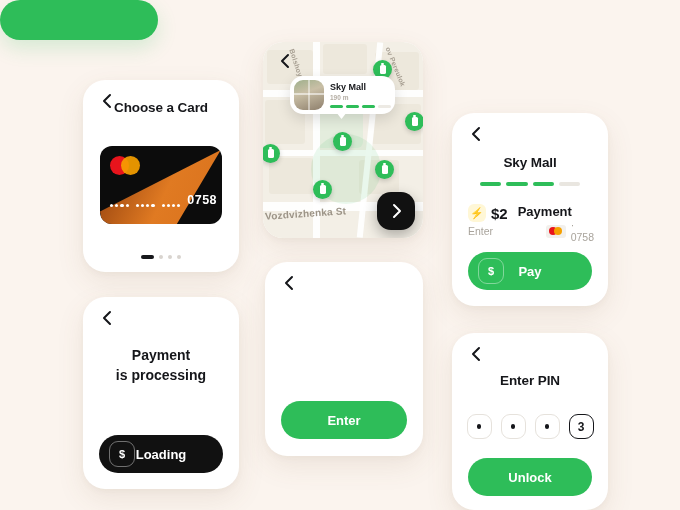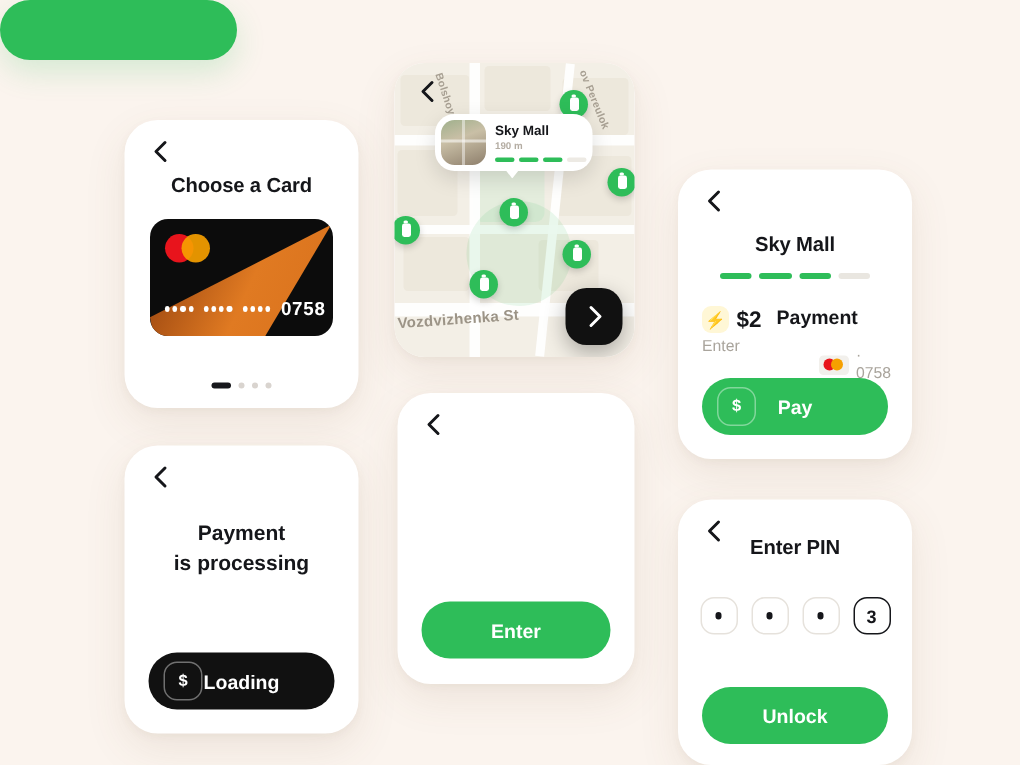--- a/index.html
+++ b/index.html
@@ -30,43 +30,43 @@
   .ptitle {
     text-align:center;
     font-size:13.5px;
     font-weight:700;
     color:#15161A;
     letter-spacing:-0.1px;
   }
 
   
   #p-card { left:83px; top:80px; width:156px; height:192px; }
-  #p-card .ptitle { margin-top:36px; }
+  #p-card .ptitle { margin-top:20px; }
   .credit-card {
     position:absolute; left:17px; top:66px;
     width:122px; height:78px;
     border-radius:12px;
     background:#0C0C0C;
     overflow:hidden;
   }
   .cc-beam2 {
     position:absolute; inset:0;
     background:linear-gradient(115deg, #8A3A0C 0%, #E07A22 55%, #D9711C 100%);
     clip-path: polygon(99% 5%, 63% 100%, 2% 100%, 0 84%);
   }
   .cc-mc { position:absolute; left:10px; top:10px; width:30px; height:19px; }
   .cc-mc i {
     position:absolute; top:0; width:19px; height:19px; border-radius:50%;
     display:block;
   }
   .cc-mc i.l { left:0; background:#E8141C; }
   .cc-mc i.r { left:11px; background:#F6A000; mix-blend-mode:normal; opacity:0.92; }
   .cc-num {
-    position:absolute; left:10px; right:8px; bottom:11px;
-    display:flex; align-items:center; gap:7px;
+    position:absolute; left:10px; right:8px; bottom:17px;
+    display:flex; align-items:flex-end; gap:7px;
     color:#fff; font-size:11px; font-weight:700; letter-spacing:0.5px;
   }
   .cc-dots { display:flex; gap:2px; }
   .cc-dots b { width:3.2px; height:3.2px; border-radius:50%; background:#fff; display:block; }
   .cc-last { margin-left:auto; font-size:12.5px; font-weight:700; }
   .pager {
     position:absolute; left:0; right:0; bottom:13px;
     display:flex; justify-content:center; align-items:center; gap:5px;
   }
   .pager .d { width:4px; height:4px; border-radius:50%; background:#D9D4CF; }
@@ -152,21 +152,21 @@
   .pay-col { flex:1; }
   .pay-row1 { display:flex; align-items:center; gap:5px; }
   .bolt {
     width:18px; height:18px; border-radius:6px;
     background:#FFF7D6; display:flex; align-items:center; justify-content:center;
     font-size:11px; flex:none;
   }
   .pay-price { font-size:15px; font-weight:700; color:#15161A; }
   .pay-sub { font-size:10.5px; color:#A9A49C; margin-top:3px; }
   .pay-lbl { font-size:13px; font-weight:700; color:#15161A; }
-  .pay-card-row { display:flex; align-items:center; gap:5px; margin-top:12px;padding-left:28px; }
+  .pay-card-row { display:flex; align-items:center; gap:5px; margin-top:0;padding-left:28px; }
   .mini-mc {
     width:20px; height:13px; border-radius:3px; background:#F2F0EC;
     position:relative; flex:none;
   }
   .mini-mc i { position:absolute; top:2.6px; width:8px; height:8px; border-radius:50%; }
   .mini-mc i.l { left:3px; background:#E8141C; }
   .mini-mc i.r { left:8px; background:#F6A000; }
   .pay-num { font-size:10.5px; color:#A9A49C; }
   .btn {
     position:absolute; left:16px; right:16px;
@@ -208,21 +208,21 @@
     -webkit-mask: radial-gradient(circle at 50% 50%, transparent 0 70%, #000 71%);
             mask: radial-gradient(circle at 50% 50%, transparent 0 70%, #000 71%);
   }
   .ring-time {
     position:absolute; inset:0; display:flex; align-items:center; justify-content:center;
     font-size:14px; font-weight:700; color:#15161A; letter-spacing:-0.2px;
   }
 
   
   #p-pin { left:452px; top:333px; width:156px; height:177px; }
-  #p-pin .ptitle { margin-top:24px; }
+  #p-pin .ptitle { margin-top:40px; }
   .pin-row {
     display:flex; justify-content:center; gap:9px; margin-top:26px;
   }
   .pin-box {
     width:25px; height:25px; border-radius:9px;
     border:1.3px solid #E6E2DC; background:#fff;
     display:flex; align-items:center; justify-content:center;
     font-size:12px; font-weight:700; color:#15161A; cursor:pointer;
   }
   .pin-box.active { border-color:#15161A; border-width:1.6px; }

